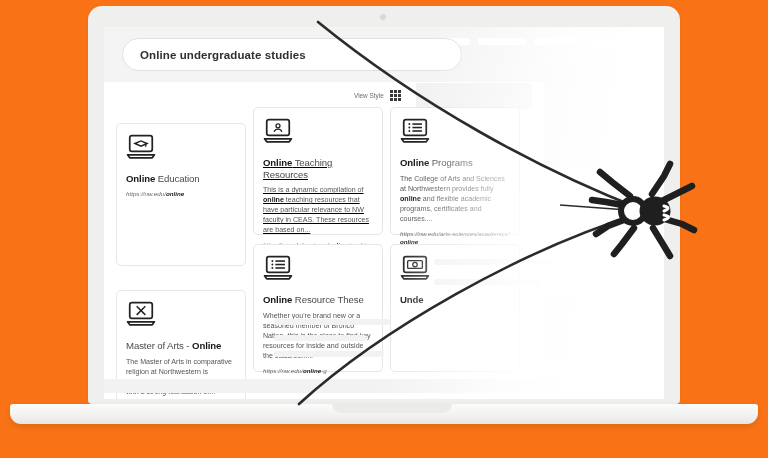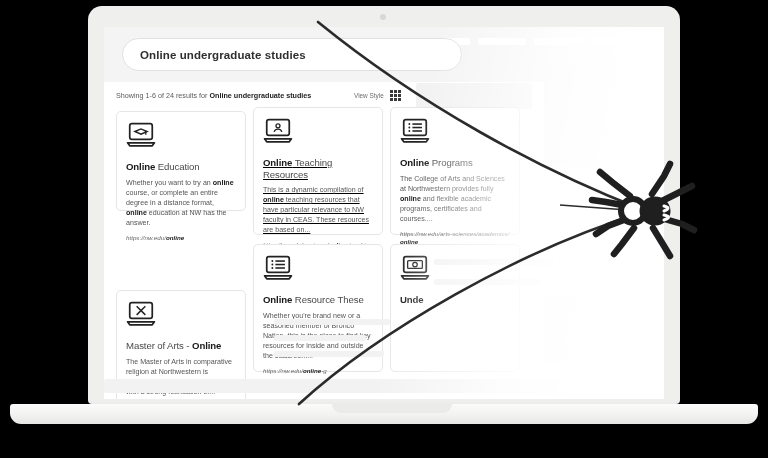--- a/index.html
+++ b/index.html
@@ -2,21 +2,21 @@
 <html><head>
 <meta charset="utf-8">
 <style>
   * { box-sizing: border-box; margin: 0; padding: 0; }
   html, body {
     width: 768px; height: 458px;
     background: #ffffff;
     font-family: "Liberation Sans", sans-serif;
     overflow: hidden;
   }
-  #root { position: relative; width: 768px; height: 458px; background: #000000; }
+  #root { position: relative; width: 768px; height: 458px; background: #f97316; }
 
   
   .laptop-lid {
     position: absolute; left: 88px; top: 6px;
     width: 592px; height: 398px;
     background: #efefee;
     border-radius: 14px 14px 4px 4px;
     box-shadow: 0 1px 2px rgba(0,0,0,.10);
   }
   .camera-dot {
@@ -138,54 +138,48 @@
     <div class="nav-ghost" style="left:374px;width:48px;"></div>
     <div class="nav-ghost" style="left:430px;width:48px;"></div>
     <div class="nav-ghost" style="left:486px;width:48px;"></div>
     <div class="nav-ghost" style="left:542px;width:30px;"></div>
 
     <div class="search-pill">
       <span>Online undergraduate studies</span>
     </div>
 
     <div class="results-row">
-      <div class="results-text">
-        <span>Showing 1-6 of 24 results for </span><b>Online undergraduate studies</b>
-      </div>
       <div class="view-style-label">View Style</div>
       <div class="grid-icon">
         <i></i>
           <i></i>
           <i></i>
           <i></i>
           <i></i>
           <i></i>
           <i></i>
           <i></i>
           <i></i>
       </div>
 
       <div class="ghost" style="left:300px;top:-6px;width:116px;height:26px;"></div>
       <div class="ghost" style="left:428px;top:-22px;width:124px;height:100px;"></div>
     </div>
 
     <div class="cards">
 
-      <div class="card" style="left:0px;top:4px;height:100px;">
+      <div class="card" style="left:0px;top:16px;height:143px;">
         <svg class="card-icon" viewBox="0 0 34 30">
           <rect x="4" y="2" width="26" height="18" rx="2.5" fill="none" stroke="#222" stroke-width="2"></rect>
           <path d="M10 11 L17 8 L24 11 L17 14 Z" fill="none" stroke="#222" stroke-width="1.7"></path>
           <path d="M22.5 11.6 v3" stroke="#222" stroke-width="1.5" fill="none"></path>
           <path d="M1.5 24 h31 l-2.5 3.5 h-26 Z" fill="none" stroke="#222" stroke-width="2" stroke-linejoin="round"></path>
         </svg>
         <div class="card-title">
           <b>Online</b><span> Education</span>
-        </div>
-        <div class="card-desc">
-          Whether you want to try an <b>online</b> course, or complete an entire degree in a distance format, <b>online</b> education at NW has the answer.
         </div>
         <div class="card-url">
           <span>https://nw.edu/</span><b>online</b>
         </div>
       </div>
 
       <div class="card" style="left:137px;top:0px;height:128px;text-decoration:underline;">
         <svg class="card-icon" viewBox="0 0 34 30">
           <rect x="4" y="2" width="26" height="18" rx="2.5" fill="none" stroke="#222" stroke-width="2"></rect>
           <circle cx="17" cy="9" r="2.3" fill="none" stroke="#222" stroke-width="1.5"></circle>

